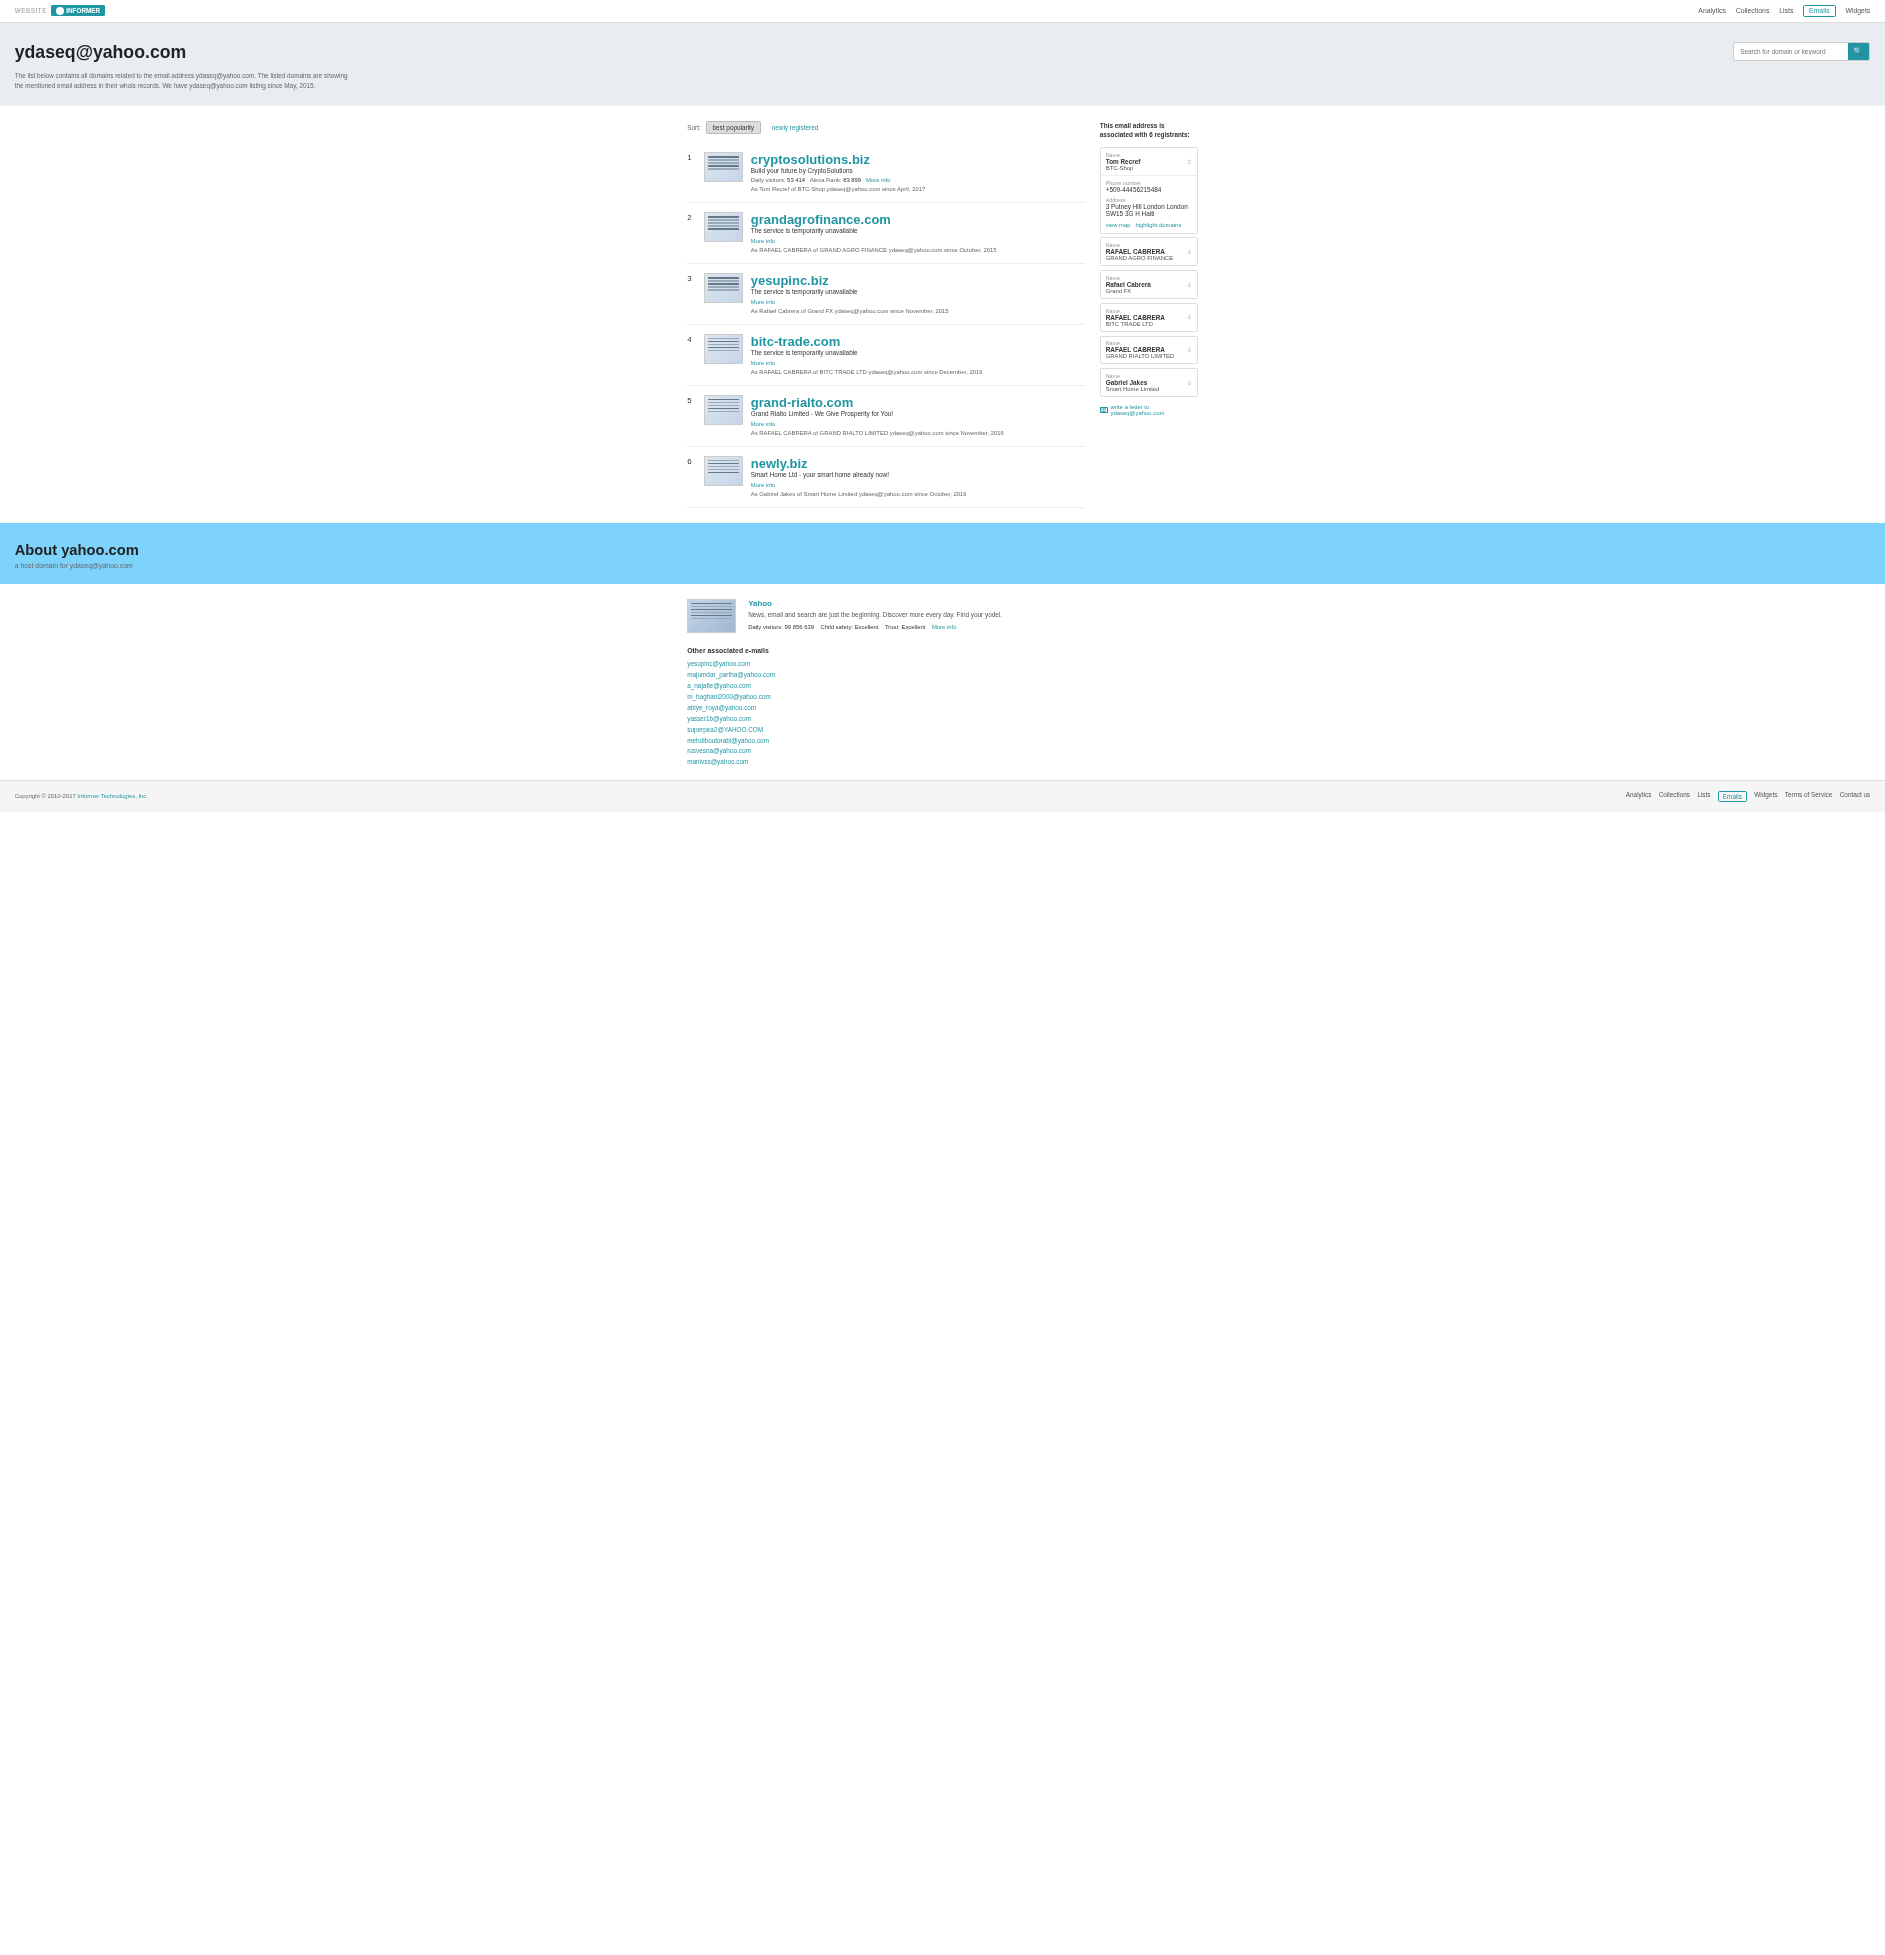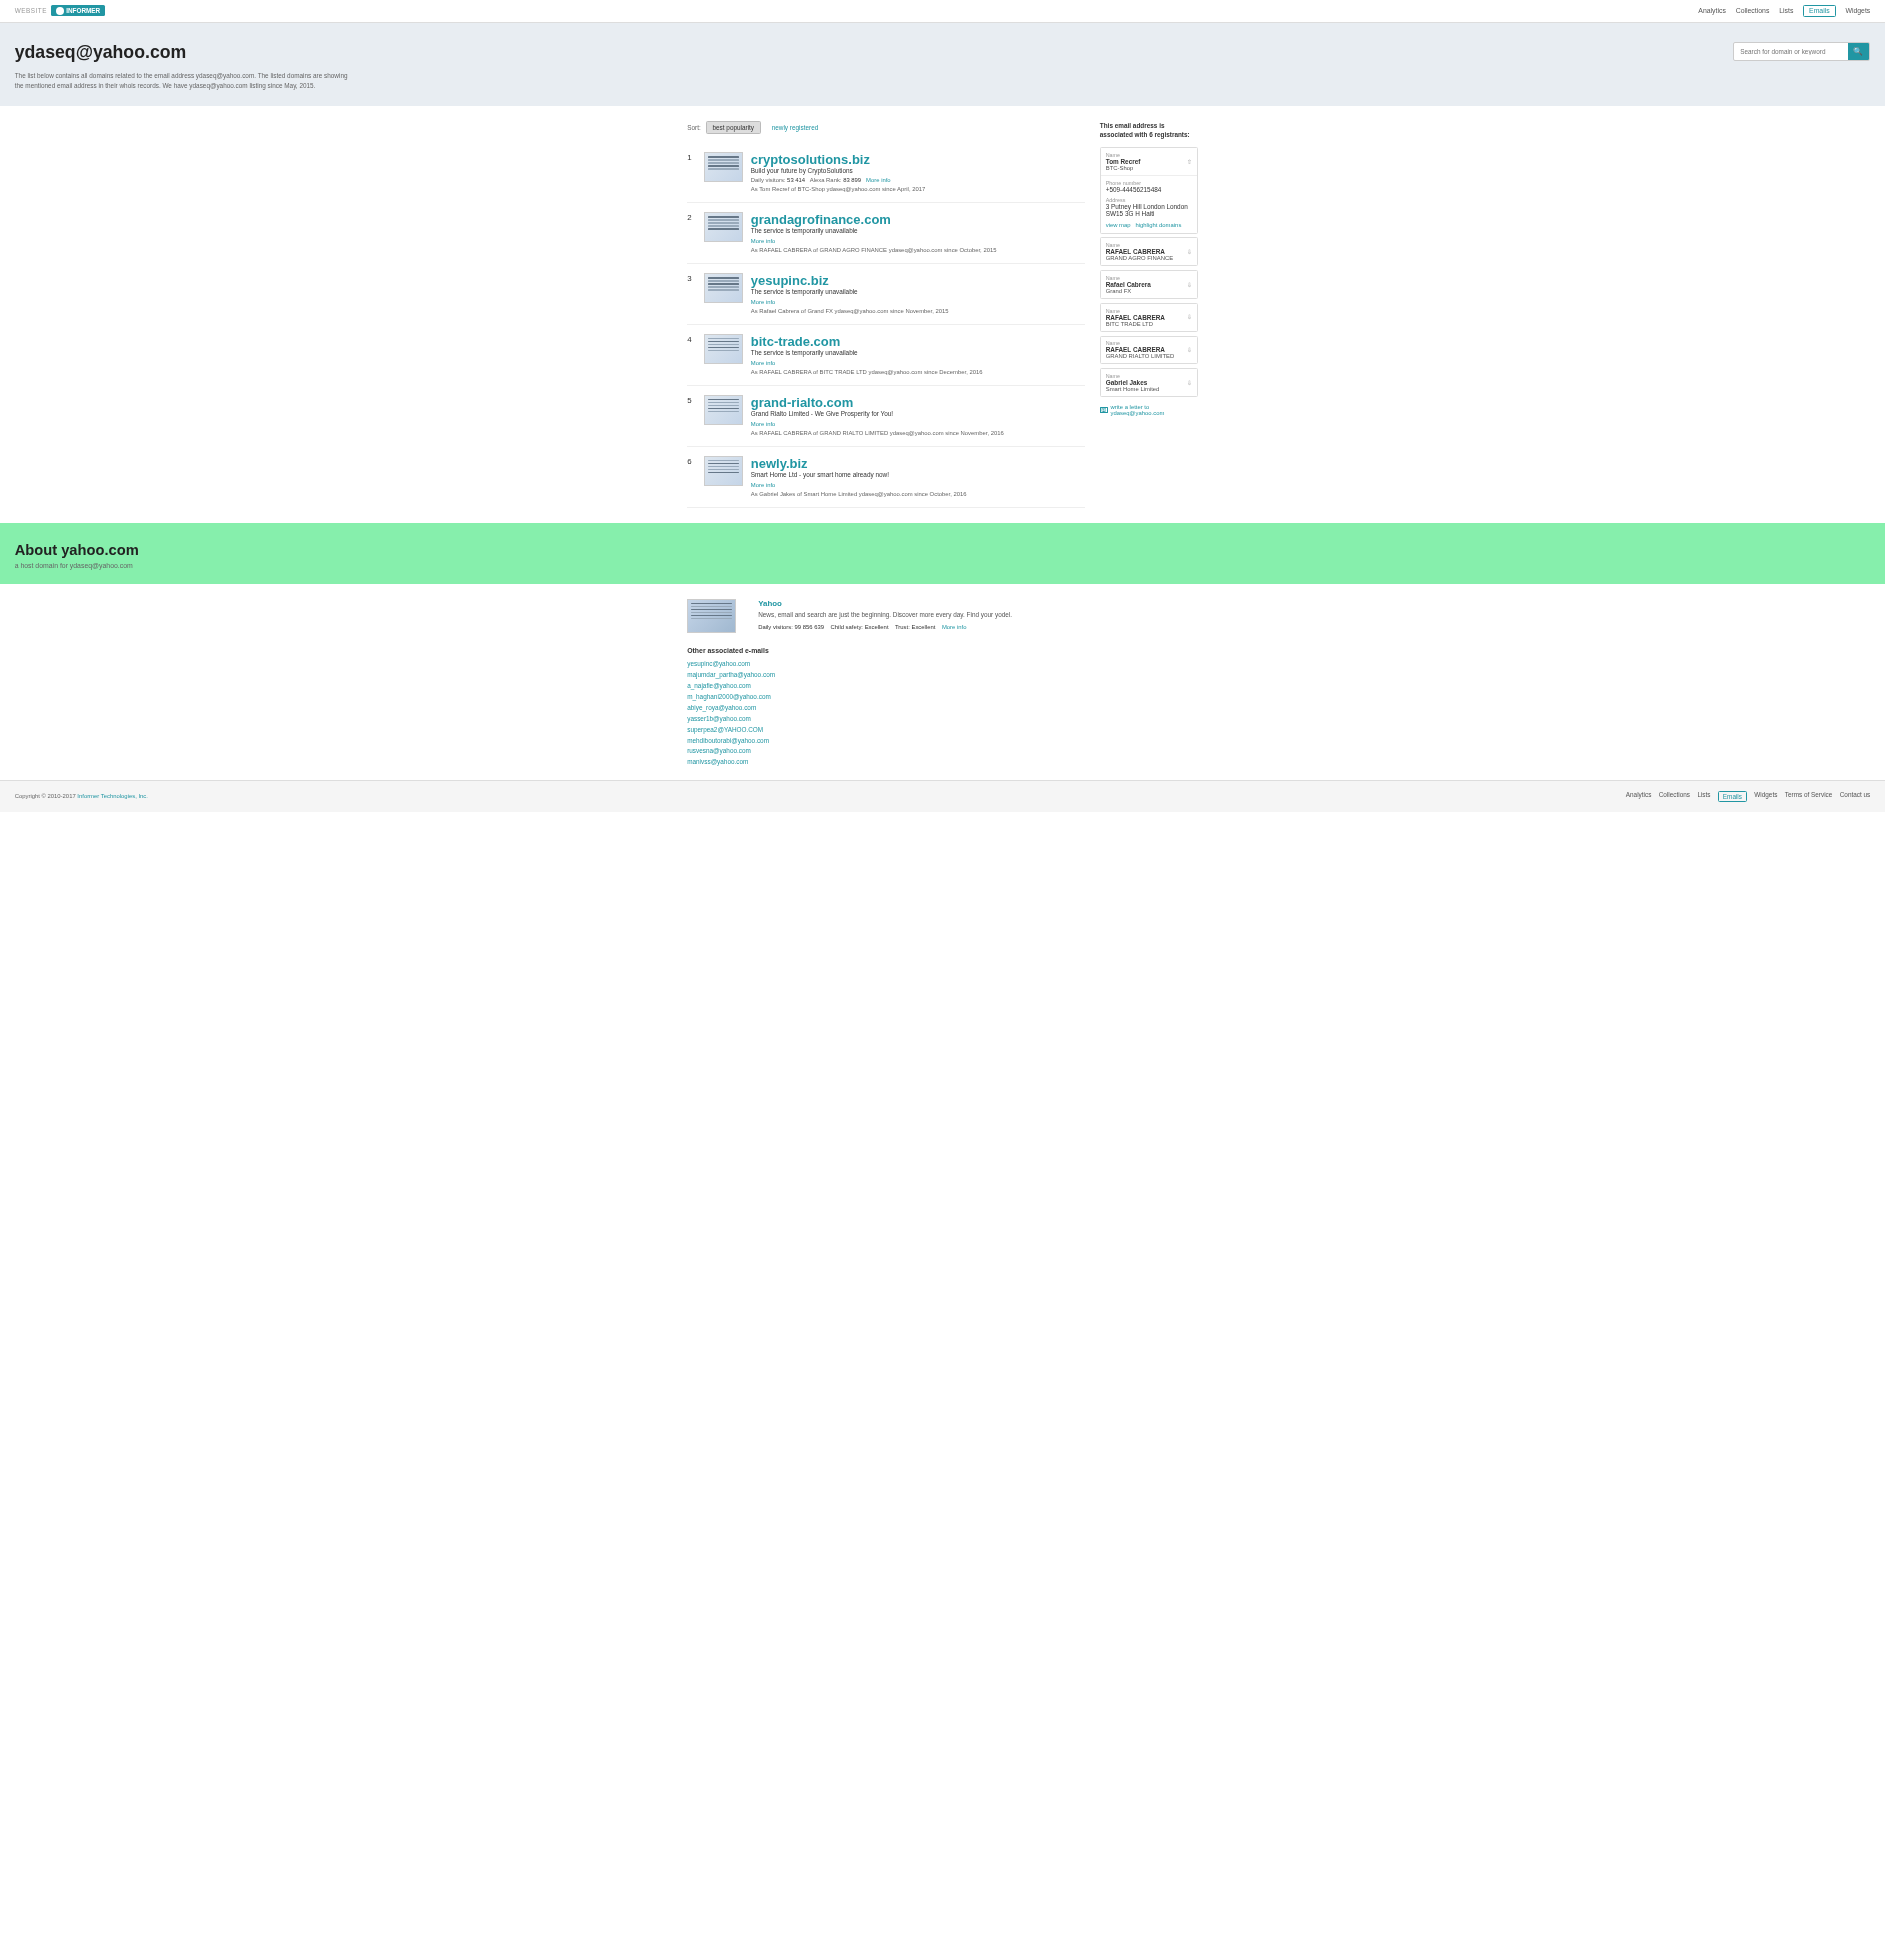--- a/index.html
+++ b/index.html
@@ -192,35 +192,35 @@
       content: '';
       position: absolute;
       top: 0; left: 0; right: 0;
       height: 2.9px;
       border-bottom: 0.7px solid #2196a3;
       clip-path: polygon(0 0, 50% 100%, 100% 0);
     }
 
     
     .about-section {
-      background: #86efac;
+      background: #7dd3fc;
       padding: 19.6px 14.7px 14.7px 14.7px;
     }
     .about-section h2 { font-size: 14.7px; font-weight: bold; color: #222; margin-bottom: 3.9px; }
     .about-section .sub { font-size: 6.9px; color: #666; margin-bottom: 0; }
 
     
     .yahoo-section {
       padding: 14.7px;
       max-width: 540px;
       margin: 0 auto;
     }
     .yahoo-info {
       display: flex;
-      gap: 22px;
+      gap: 12px;
       align-items: flex-start;
       margin-bottom: 14.7px;
     }
     .yahoo-thumb {
       width: 49px;
       height: 34px;
       background: linear-gradient(135deg, #c5d5e8, #a0b8d0);
       border: 0.5px solid #ccc;
       flex-shrink: 0;
       overflow: hidden;

